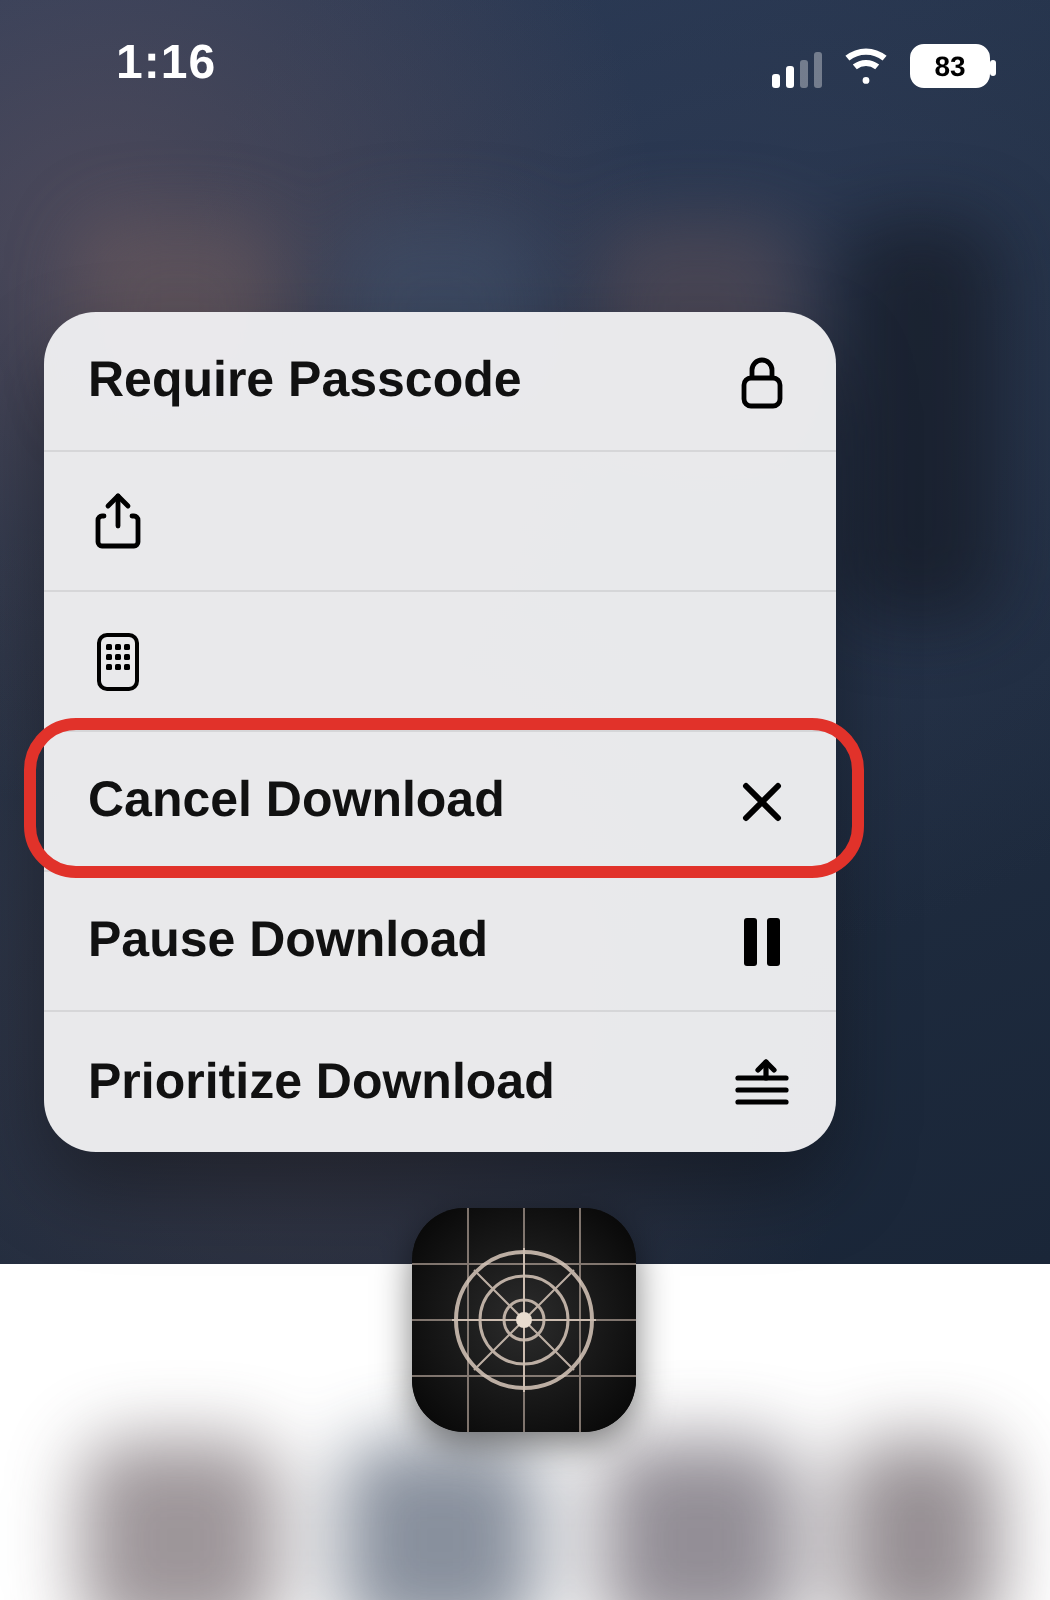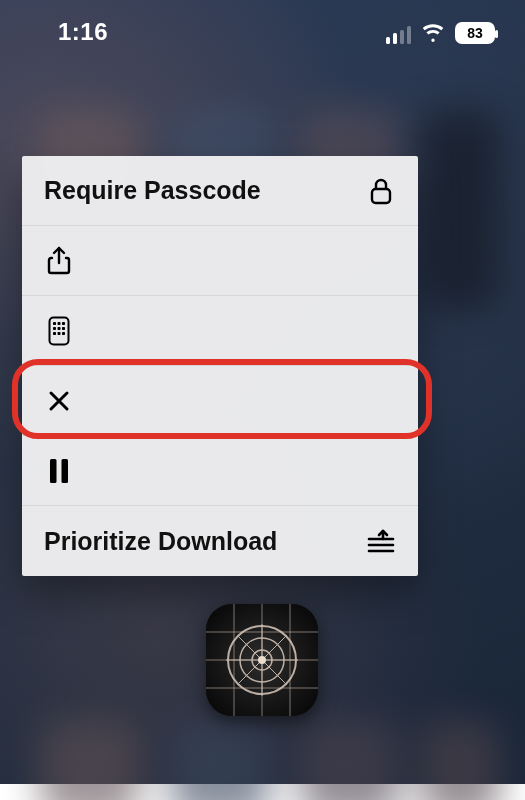--- a/index.html
+++ b/index.html
@@ -1,20 +1,20 @@
 <!DOCTYPE html>
 <html><head>
   <meta charset="utf-8">
   <style>
     * { margin: 0; padding: 0; box-sizing: border-box; font-family: -apple-system, "Helvetica Neue", Helvetica, Arial, sans-serif; }
     html, body { width: 525px; height: 800px; overflow: hidden; }
 
     .screen {
       width: 525px;
-      height: 784px;
+      height: 632px;
       position: relative;
       background:
         radial-gradient(circle at 10% 20%, rgba(150,110,110,.35), transparent 40%),
         radial-gradient(circle at 70% 30%, rgba(60,70,100,.4), transparent 50%),
         radial-gradient(circle at 30% 80%, rgba(120,90,90,.3), transparent 45%),
         linear-gradient(160deg, #2a3a56 0%, #223045 40%, #1a2638 100%);
       filter: none;
       padding-left: 32px;
     }
     
@@ -56,21 +56,21 @@
     }
     .battery:after{ content:""; position:absolute; right:-5px; top:6px; width:3px; height:8px; background:#fff; border-radius:2px;}
     .battery-text{ font-size:14px; color:#000; font-weight:700; }
 
     
     .menu {
       position:absolute;
       left:22px; top:156px;
       width:396px;
       background:rgba(237,237,239,0.98);
-      border-radius:2px;
+      border-radius:26px;
       box-shadow: 0 18px 40px rgba(0,0,0,.35);
       overflow:hidden;
     }
     .menu-item {
       display:flex; align-items:center; justify-content:space-between;
       padding:0 22px;
       height: 70px;
       font-size:25px;
       font-weight:600;
       color:#111;
@@ -173,28 +173,30 @@
               <rect x="14" y="11" width="3" height="3" rx="0.8"></rect>
             <rect x="5" y="16" width="3" height="3" rx="0.8"></rect>
               <rect x="9.5" y="16" width="3" height="3" rx="0.8"></rect>
               <rect x="14" y="16" width="3" height="3" rx="0.8"></rect>
           </g>
         </svg>
       </span>
     </div>
 
     <div class="menu-item">
+      <span>Cancel Download</span>
       <span class="icon">
         <svg width="24" height="24" viewBox="0 0 24 24" fill="none" stroke="#000" stroke-width="3" stroke-linecap="round">
           <path d="M4 4 L20 20 M20 4 L4 20"></path>
         </svg>
       </span>
     </div>
 
     <div class="menu-item">
+      <span>Pause Download</span>
       <span class="icon">
         <svg width="22" height="26" viewBox="0 0 22 26" fill="#000">
           <rect x="2" y="1" width="6.5" height="24" rx="1.5"></rect>
           <rect x="13.5" y="1" width="6.5" height="24" rx="1.5"></rect>
         </svg>
       </span>
     </div>
 
     <div class="menu-item">
       <span>Prioritize Download</span>

